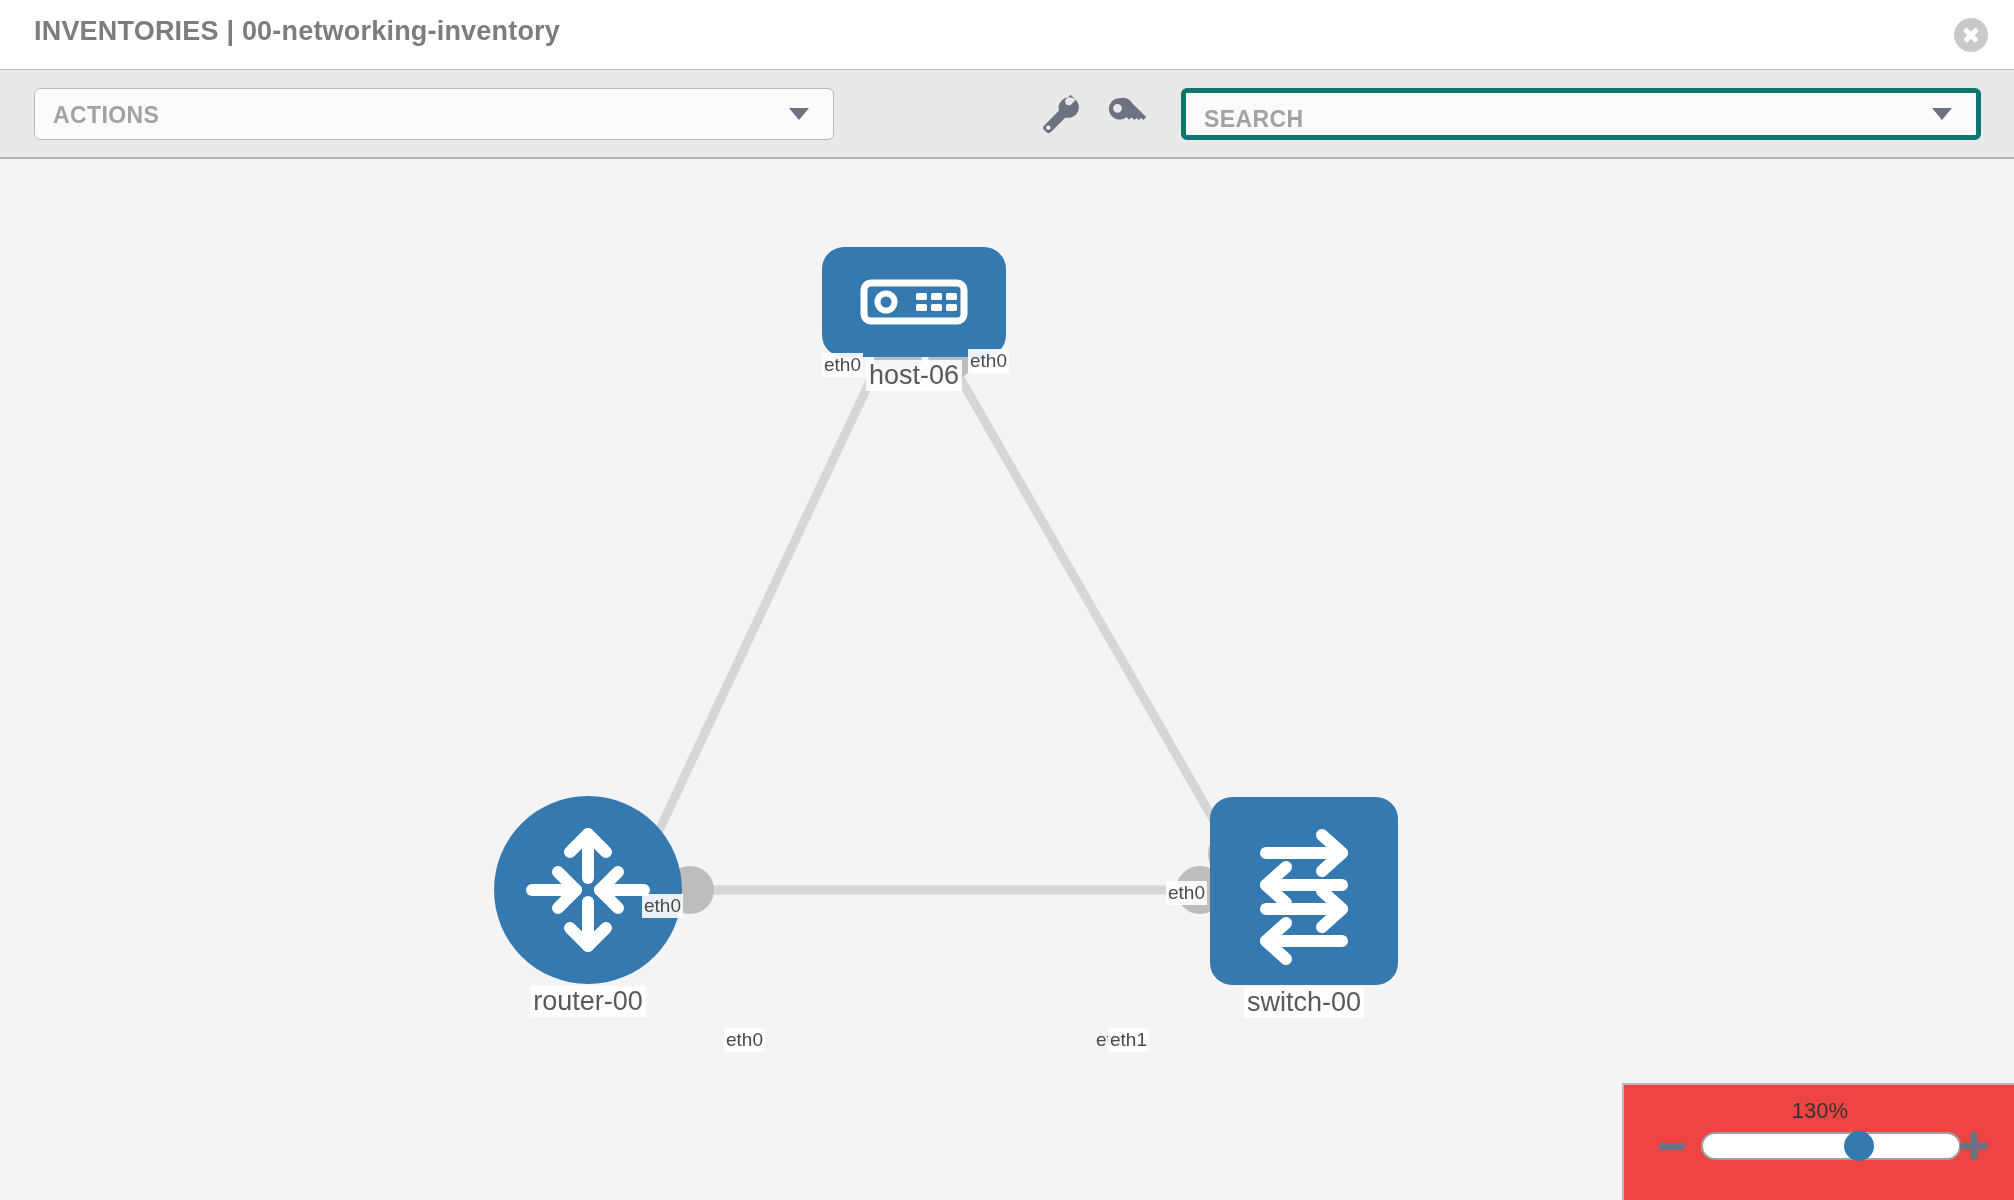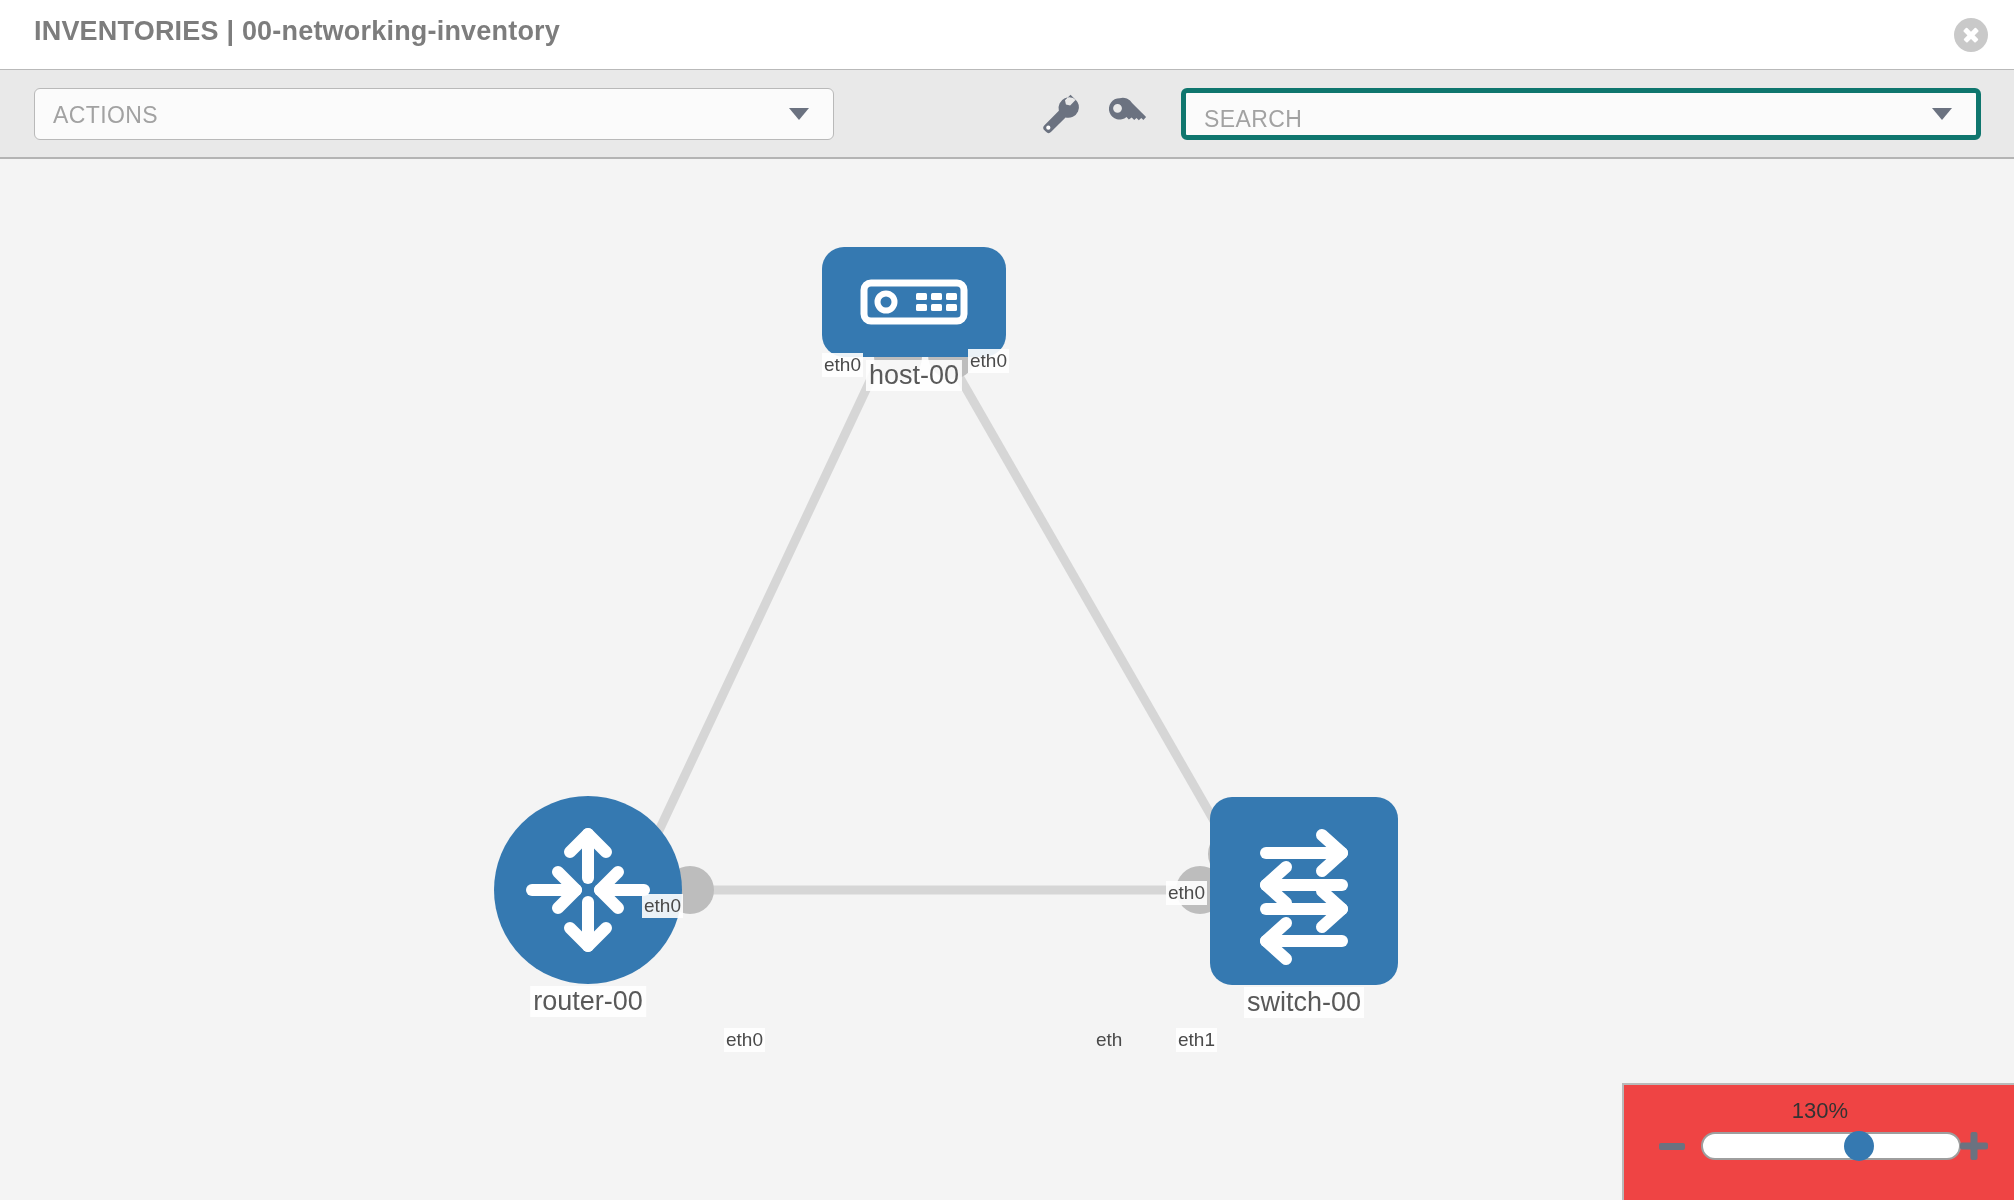--- a/index.html
+++ b/index.html
@@ -38,20 +38,21 @@
   }
   .close-btn::before { transform: translate(-50%,-50%) rotate(45deg); }
   .close-btn::after  { transform: translate(-50%,-50%) rotate(-45deg); }
 
   
   .toolbar {
     position: absolute; left: 0; top: 70px;
     width: 2014px; height: 89px;
     background: #e9e9e9;
     border-bottom: 2px solid #b4b4b4;
+    font-weight: bold;
   }
   .actions-select {
     position: absolute; left: 34px; top: 18px;
     width: 800px; height: 52px;
     background: #fbfbfb;
     border: 1px solid #b9b9b9; border-radius: 6px;
     cursor: pointer;
   }
   .actions-select .label {
     position: absolute; left: 18px; top: 13px;
@@ -228,21 +229,21 @@
           <g fill="#ffffff">
             <rect x="94" y="46" width="11" height="7" rx="1.5"></rect>
             <rect x="109" y="46" width="11" height="7" rx="1.5"></rect>
             <rect x="124" y="46" width="11" height="7" rx="1.5"></rect>
             <rect x="94" y="57" width="11" height="7" rx="1.5"></rect>
             <rect x="109" y="57" width="11" height="7" rx="1.5"></rect>
             <rect x="124" y="57" width="11" height="7" rx="1.5"></rect>
           </g>
         </svg>
       </div>
-      <div class="node-label" style="left:50%; top:113px; transform:translateX(-50%);">host-00</div>
+      <div class="node-label" style="left:50%; top:113px; transform:translateX(-50%);">host-06</div>
     </div>
 
     <div class="node" id="node-router" style="left:494px; top:637px; width:188px; height:188px;">
       <div class="node-shape shape-circle" style="width:188px; height:188px;">
         <svg width="188" height="188" viewBox="0 0 188 188" aria-hidden="true">
           <g stroke="#ffffff" stroke-width="12" stroke-linecap="round" stroke-linejoin="round" fill="none">
 
             <line x1="94" y1="38" x2="94" y2="82"></line>
             <polyline points="76,56 94,38 112,56"></polyline>
 
@@ -281,21 +282,21 @@
       </div>
       <div class="node-label" style="left:50%; top:190px; transform:translateX(-50%);">switch-00</div>
     </div>
 
     <div class="iface-label" style="left:822px; top:194px;">eth0</div>
     <div class="iface-label" style="left:968px; top:190px;">eth0</div>
     <div class="iface-label" style="left:642px; top:735px;">eth0</div>
     <div class="iface-label" style="left:1166px; top:722px;">eth0</div>
     <div class="iface-label" style="left:724px; top:869px;">eth0</div>
     <div class="iface-label" style="left:1094px; top:869px; background:transparent;">eth</div>
-    <div class="iface-label" style="left:1176px; top:869px;">eth1</div>
+    <div class="iface-label" style="left:1108px; top:869px;">eth1</div>
 
   </div>
 
   <div class="zoom-panel">
     <div class="zoom-pct">130%</div>
     <div class="zoom-minus"></div>
     <div class="zoom-track">
       <div class="zoom-thumb"></div>
     </div>
     <div class="zoom-plus"></div>

